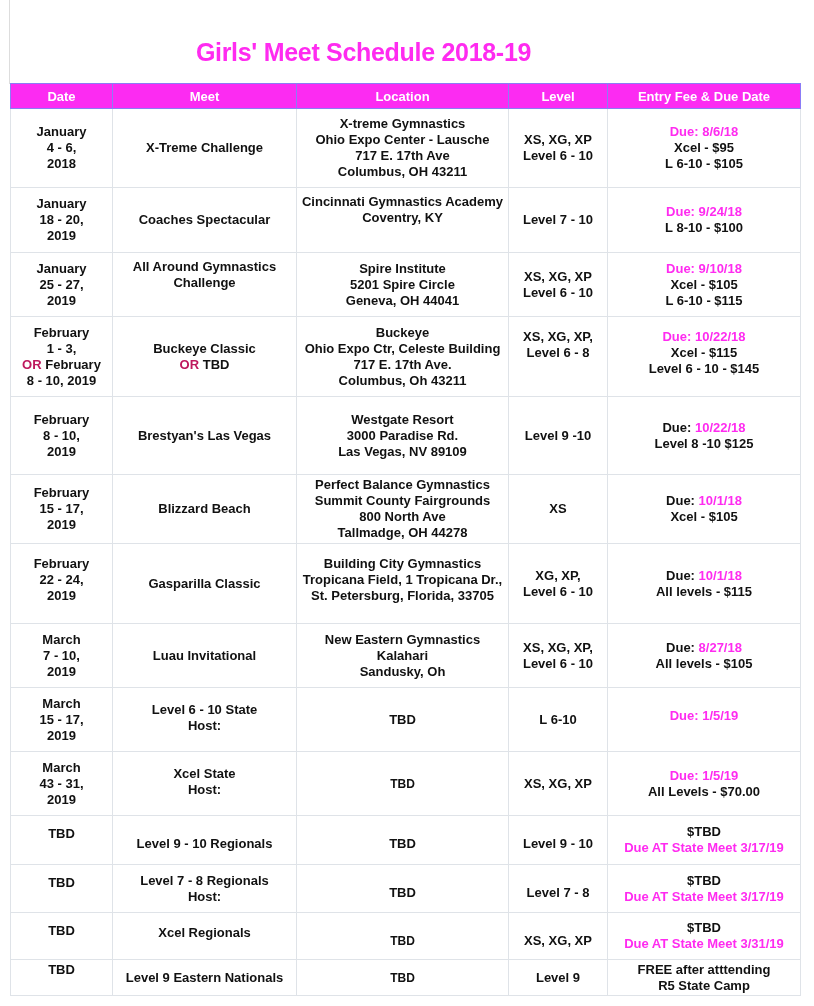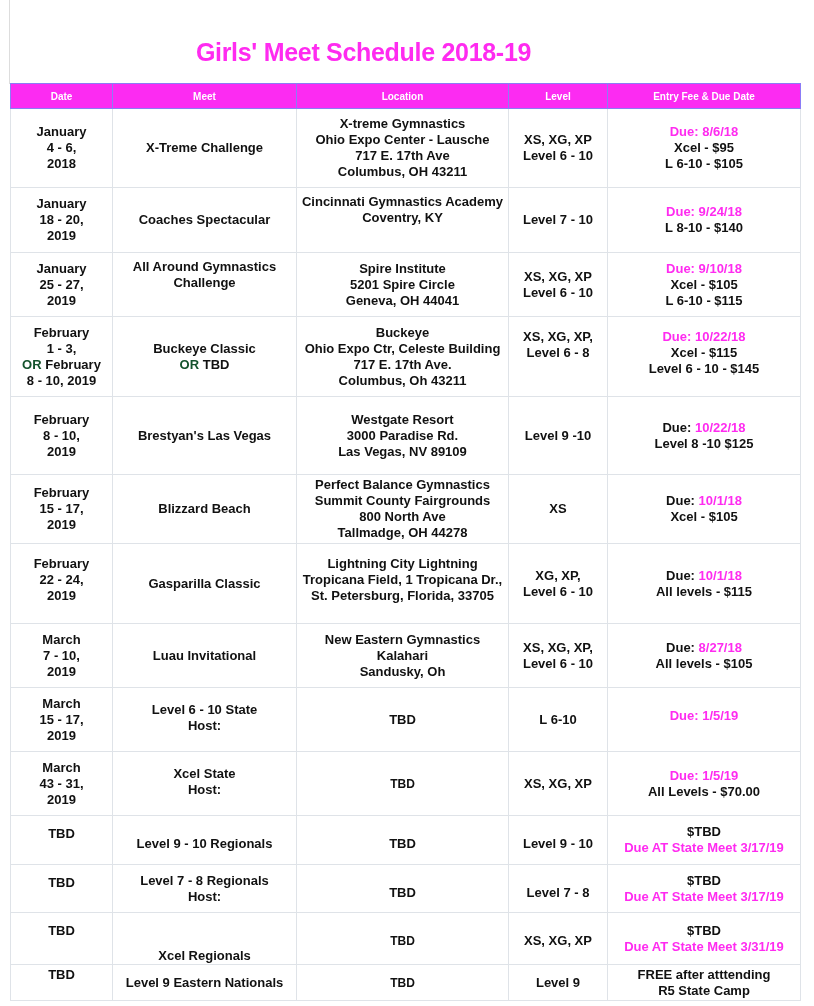--- a/index.html
+++ b/index.html
@@ -3,27 +3,27 @@
 <meta charset="utf-8">
 <style>
   html, body { margin:0; padding:0; background:#fff; }
   body { width:814px; height:1006px; position:relative; overflow:hidden;
          font-family:"Liberation Sans", sans-serif; color:#111; }
   .left-rule { position:absolute; left:9px; top:0; width:1px; height:84px; background:#ddd; }
   .title { position:absolute; top:38px; left:0; width:727px; text-align:center;
            font-size:25px; font-weight:bold; color:#ff2bf0; letter-spacing:-0.3px; }
   table { position:absolute; top:83px; left:10px; width:790px; border-collapse:collapse;
           table-layout:fixed; }
-  th { background:#fc2bf2; color:#fff; font-weight:bold; font-size:10px; height:24px;
+  th { background:#fc2bf2; color:#fff; font-weight:bold; font-size:13px; height:24px;
        border:1px solid #8b7cf6; padding:0; text-align:center; }
   td { border:1px solid #dfe3e8; text-align:center; vertical-align:middle;
        font-weight:bold; font-size:13px; line-height:16px; padding:0 2px; }
   td.top { vertical-align:top; padding-top:6px; }
   .pink { color:#ff2bf0;text-align:center; }
-  .red { color:#14532d; }
+  .red { color:#be185d; }
   .line { display:block; }
   .tbd-loc { font-size:12px; }
 </style>
 </head>
 <body>
 
 <div class="left-rule"></div>
 <div class="title">Girls' Meet Schedule 2018-19</div>
 
 <table>
@@ -82,21 +82,21 @@
         </td>
       <td class="top">
           <span class="line">Cincinnati Gymnastics Academy</span>
           <span class="line">Coventry, KY</span>
         </td>
       <td>
           <span class="line">Level 7 - 10</span>
         </td>
       <td>
           <span class="line pink"><span>Due: </span><span>9/24/18</span></span>
-          <span class="line">L 8-10 - $140</span>
+          <span class="line">L 8-10 - $100</span>
         </td>
     </tr>
 
     <tr style="height:64px">
       <td>
           <span class="line">January</span>
           <span class="line">25 - 27,</span>
           <span class="line">2019</span>
         </td>
       <td class="top">
@@ -197,21 +197,21 @@
     <tr style="height:80px">
       <td class="top" style="padding-top:12px">
           <span class="line">February</span>
           <span class="line">22 - 24,</span>
           <span class="line">2019</span>
         </td>
       <td>
           <span class="line">Gasparilla Classic</span>
         </td>
       <td class="top" style="padding-top:12px">
-          <span class="line">Lightning City Lightning</span>
+          <span class="line">Building City Gymnastics</span>
           <span class="line">Tropicana Field, 1 Tropicana Dr.,</span>
           <span class="line">St. Petersburg, Florida, 33705</span>
         </td>
       <td>
           <span class="line">XG, XP,</span>
           <span class="line">Level 6 - 10</span>
         </td>
       <td>
           <span class="line"><span>Due: </span><span class="pink">10/1/18</span></span>
           <span class="line">All levels - $115</span>
@@ -321,21 +321,21 @@
       <td>
           <span class="line">$TBD</span>
           <span class="line pink">Due AT State Meet 3/17/19</span>
         </td>
     </tr>
 
     <tr style="height:47px">
       <td class="top" style="padding-top:10px">
           <span class="line">TBD</span>
         </td>
-      <td class="top" style="padding-top:35px">
+      <td class="top" style="padding-top:12px">
           <span class="line">Xcel Regionals</span>
         </td>
       <td class="top tbd-loc" style="padding-top:20px">
           <span class="line">TBD</span>
         </td>
       <td class="top" style="padding-top:20px">
           <span class="line">XS, XG, XP</span>
         </td>
       <td>
           <span class="line">$TBD</span>

